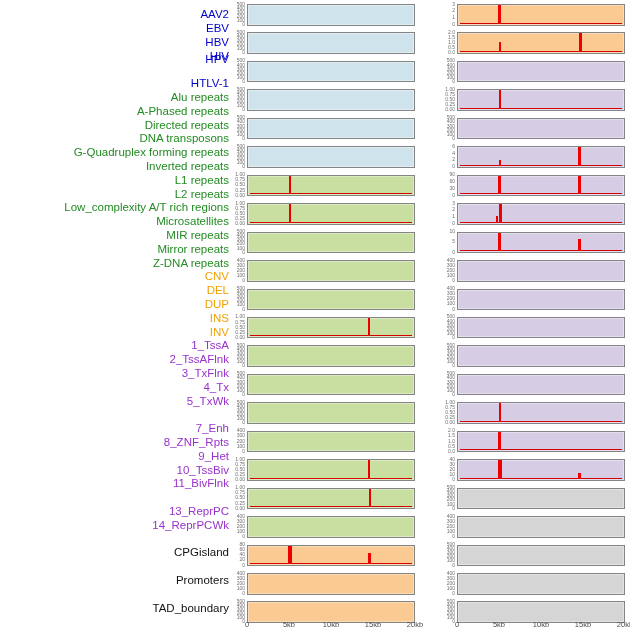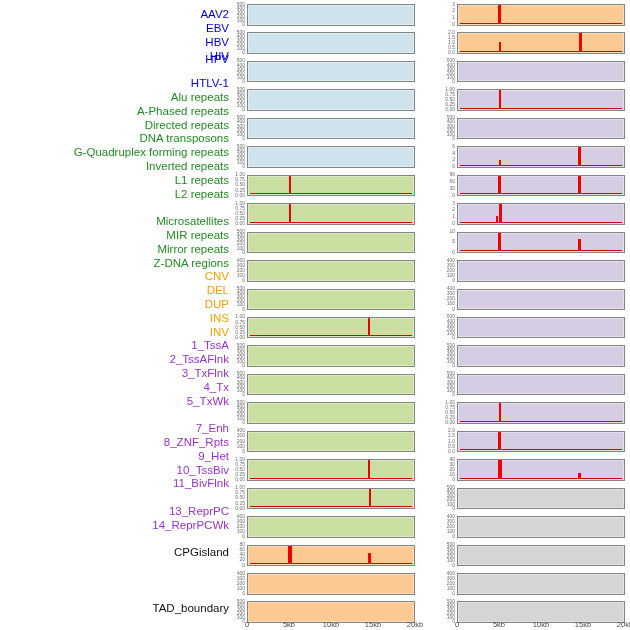--- a/index.html
+++ b/index.html
@@ -126,20 +126,21 @@
     <div class="ytick" style="left: 213px; top: 359.3px;">100</div>
     <div class="ytick" style="left: 213px; top: 363.4px;">0</div>
     <div class="row-label" style="top: 187.5px; color: rgb(34, 139, 34);">L2 repeats</div>
     <div class="panel" style="left: 247px; top: 373.85px; background: rgb(200, 223, 161);"></div>
     <div class="ytick" style="left: 213px; top: 371.35px;">500</div>
     <div class="ytick" style="left: 213px; top: 375.45px;">400</div>
     <div class="ytick" style="left: 213px; top: 379.55px;">300</div>
     <div class="ytick" style="left: 213px; top: 383.65px;">200</div>
     <div class="ytick" style="left: 213px; top: 387.75px;">100</div>
     <div class="ytick" style="left: 213px; top: 391.85px;">0</div>
+    <div class="row-label" style="top: 201.3px; color: rgb(34, 139, 34);">Low_complexity A/T rich regions</div>
     <div class="panel" style="left: 247px; top: 402.3px; background: rgb(200, 223, 161);"></div>
     <div class="ytick" style="left: 213px; top: 399.8px;">500</div>
     <div class="ytick" style="left: 213px; top: 403.9px;">400</div>
     <div class="ytick" style="left: 213px; top: 408px;">300</div>
     <div class="ytick" style="left: 213px; top: 412.1px;">200</div>
     <div class="ytick" style="left: 213px; top: 416.2px;">100</div>
     <div class="ytick" style="left: 213px; top: 420.3px;">0</div>
     <div class="row-label" style="top: 215.1px; color: rgb(34, 139, 34);">Microsatellites</div>
     <div class="panel" style="left: 247px; top: 430.75px; background: rgb(200, 223, 161);"></div>
     <div class="ytick" style="left: 213px; top: 428.25px;">400</div>
@@ -160,21 +161,21 @@
     <div class="row-label" style="top: 242.7px; color: rgb(34, 139, 34);">Mirror repeats</div>
     <div class="panel" style="left: 247px; top: 487.65px; background: rgb(200, 223, 161);">
       <div class="baseline" style="background: rgb(212, 0, 0);"></div>
       <div class="spike" style="left: 121.01px; width: 2px; height: 18.5px; background: rgb(238, 0, 0);"></div>
     </div>
     <div class="ytick" style="left: 213px; top: 485.15px;">1.00</div>
     <div class="ytick" style="left: 213px; top: 490.275px;">0.75</div>
     <div class="ytick" style="left: 213px; top: 495.4px;">0.50</div>
     <div class="ytick" style="left: 213px; top: 500.525px;">0.25</div>
     <div class="ytick" style="left: 213px; top: 505.65px;">0.00</div>
-    <div class="row-label" style="top: 256.5px; color: rgb(34, 139, 34);">Z-DNA regions</div>
+    <div class="row-label" style="top: 256.5px; color: rgb(34, 139, 34);">Z-DNA repeats</div>
     <div class="panel" style="left: 247px; top: 516.1px; background: rgb(200, 223, 161);"></div>
     <div class="ytick" style="left: 213px; top: 513.6px;">400</div>
     <div class="ytick" style="left: 213px; top: 518.725px;">300</div>
     <div class="ytick" style="left: 213px; top: 523.85px;">200</div>
     <div class="ytick" style="left: 213px; top: 528.975px;">100</div>
     <div class="ytick" style="left: 213px; top: 534.1px;">0</div>
     <div class="row-label" style="top: 270.3px; color: rgb(239, 162, 2);">CNV</div>
     <div class="panel" style="left: 247px; top: 544.55px; background: rgb(251, 201, 146);">
       <div class="baseline" style="background: rgb(212, 0, 0);"></div>
       <div class="spike" style="left: 39.5px; width: 4px; height: 18.5px; background: rgb(238, 0, 0);"></div>
@@ -358,20 +359,21 @@
     <div class="ytick" style="left: 423px; top: 493.35px;">300</div>
     <div class="ytick" style="left: 423px; top: 497.45px;">200</div>
     <div class="ytick" style="left: 423px; top: 501.55px;">100</div>
     <div class="ytick" style="left: 423px; top: 505.65px;">0</div>
     <div class="panel" style="left: 457px; top: 516.1px; background: rgb(213, 213, 213);"></div>
     <div class="ytick" style="left: 423px; top: 513.6px;">400</div>
     <div class="ytick" style="left: 423px; top: 518.725px;">300</div>
     <div class="ytick" style="left: 423px; top: 523.85px;">200</div>
     <div class="ytick" style="left: 423px; top: 528.975px;">100</div>
     <div class="ytick" style="left: 423px; top: 534.1px;">0</div>
+    <div class="row-label" style="top: 573.9px; color: rgb(17, 17, 17);">Promoters</div>
     <div class="panel" style="left: 457px; top: 544.55px; background: rgb(213, 213, 213);"></div>
     <div class="ytick" style="left: 423px; top: 542.05px;">500</div>
     <div class="ytick" style="left: 423px; top: 546.15px;">400</div>
     <div class="ytick" style="left: 423px; top: 550.25px;">300</div>
     <div class="ytick" style="left: 423px; top: 554.35px;">200</div>
     <div class="ytick" style="left: 423px; top: 558.45px;">100</div>
     <div class="ytick" style="left: 423px; top: 562.55px;">0</div>
     <div class="panel" style="left: 457px; top: 573px; background: rgb(213, 213, 213);"></div>
     <div class="ytick" style="left: 423px; top: 570.5px;">400</div>
     <div class="ytick" style="left: 423px; top: 575.625px;">300</div>

